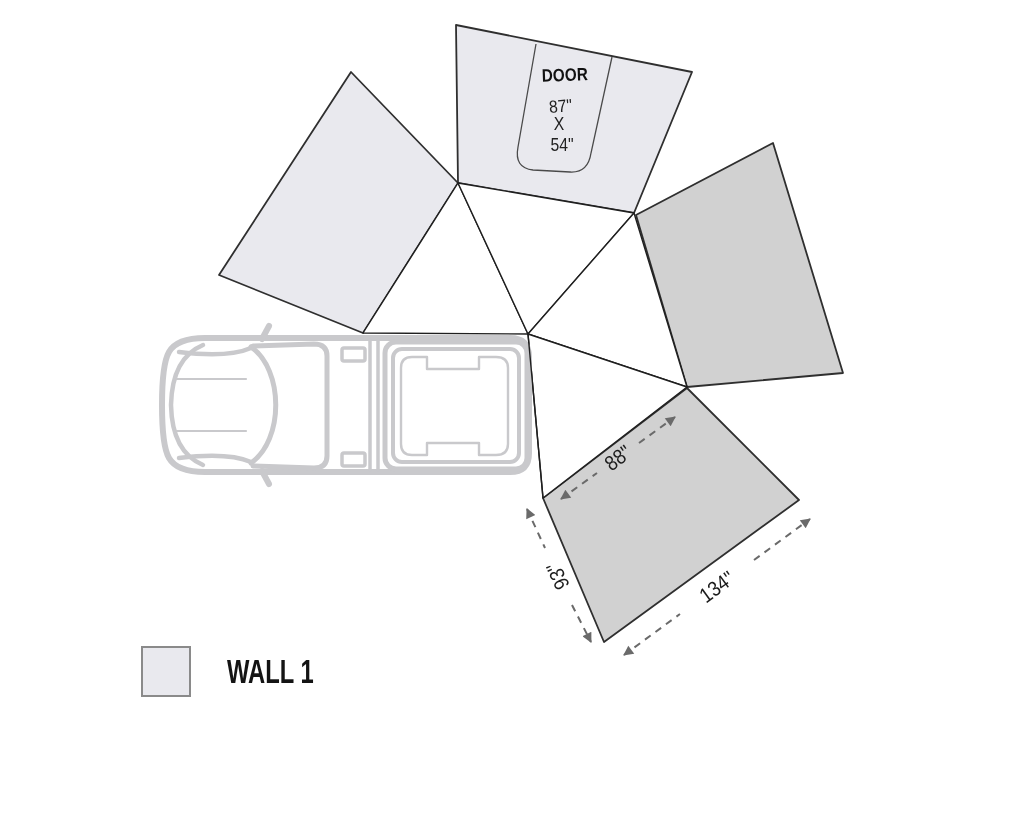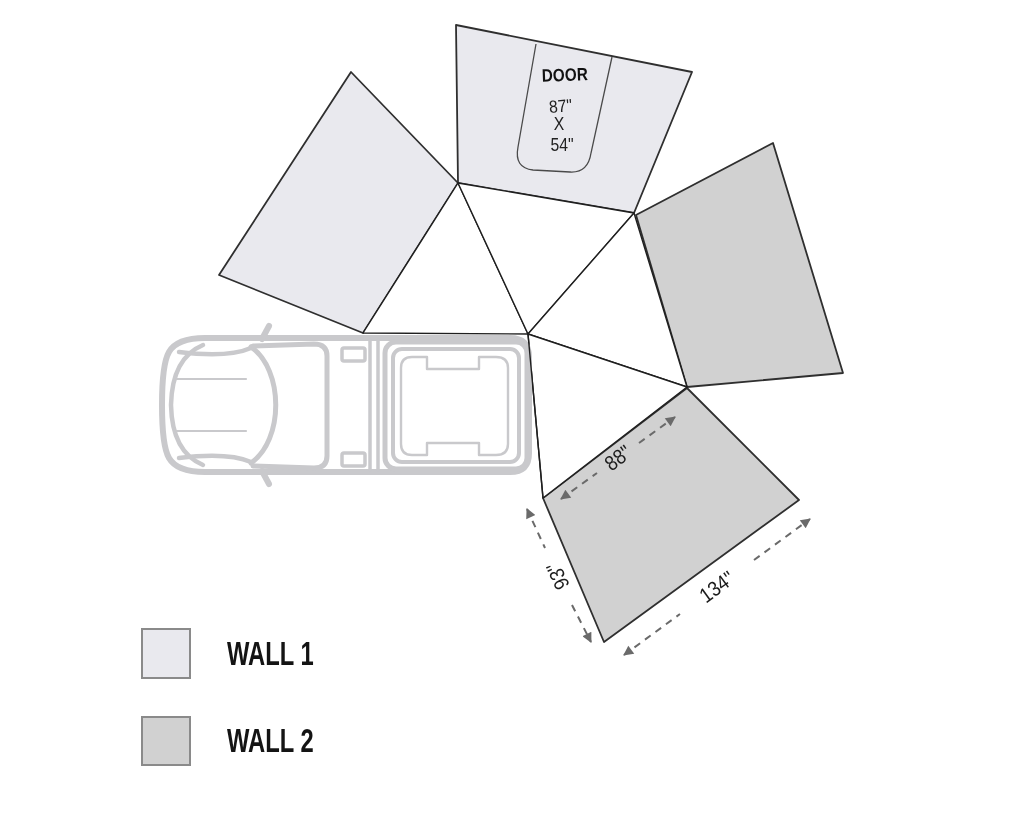--- a/index.html
+++ b/index.html
@@ -99,27 +99,21 @@
       <text class="dim-label" y="7" text-anchor="middle" transform="translate(618,458) rotate(-36) scale(0.88,1)">88"</text>
 
       <path class="dimline" d="M 527 509 L 545 548 M 572 605 L 591 642" marker-start="url(#arrowhead)" marker-end="url(#arrowhead)" stroke="#6a6a6a"></path>
       <text class="dim-label" y="7" text-anchor="middle" transform="translate(558,576) rotate(-114) scale(0.88,1)">93"</text>
 
       <path class="dimline" d="M 624 655 L 680 614 M 754 560 L 810 519" marker-start="url(#arrowhead)" marker-end="url(#arrowhead)" stroke="#6a6a6a"></path>
       <text class="dim-label" y="7" text-anchor="middle" transform="translate(717,587) rotate(-36) scale(0.88,1)">134"</text>
     </g>
   </svg>
 
-  <div class="legend-row" style="top:628px;">
+  <div class="legend-row" style="top:646px;">
     <svg width="50" height="51">
       <rect x="1" y="1" width="48" height="49" stroke-width="2" stroke="#8a8a8a" fill="#e9e9ee"></rect>
     </svg>
     <span class="legend-label">WALL 1</span>
   </div>
 
-  <div class="legend-row" style="top:716px;">
-    <svg width="50" height="50">
-      <rect x="1" y="1" width="48" height="48" stroke-width="2" stroke="#8a8a8a" fill="#d1d1d1"></rect>
-    </svg>
-    <span class="legend-label">WALL 2</span>
-  </div>
 
 </div>
 
 </body></html>

